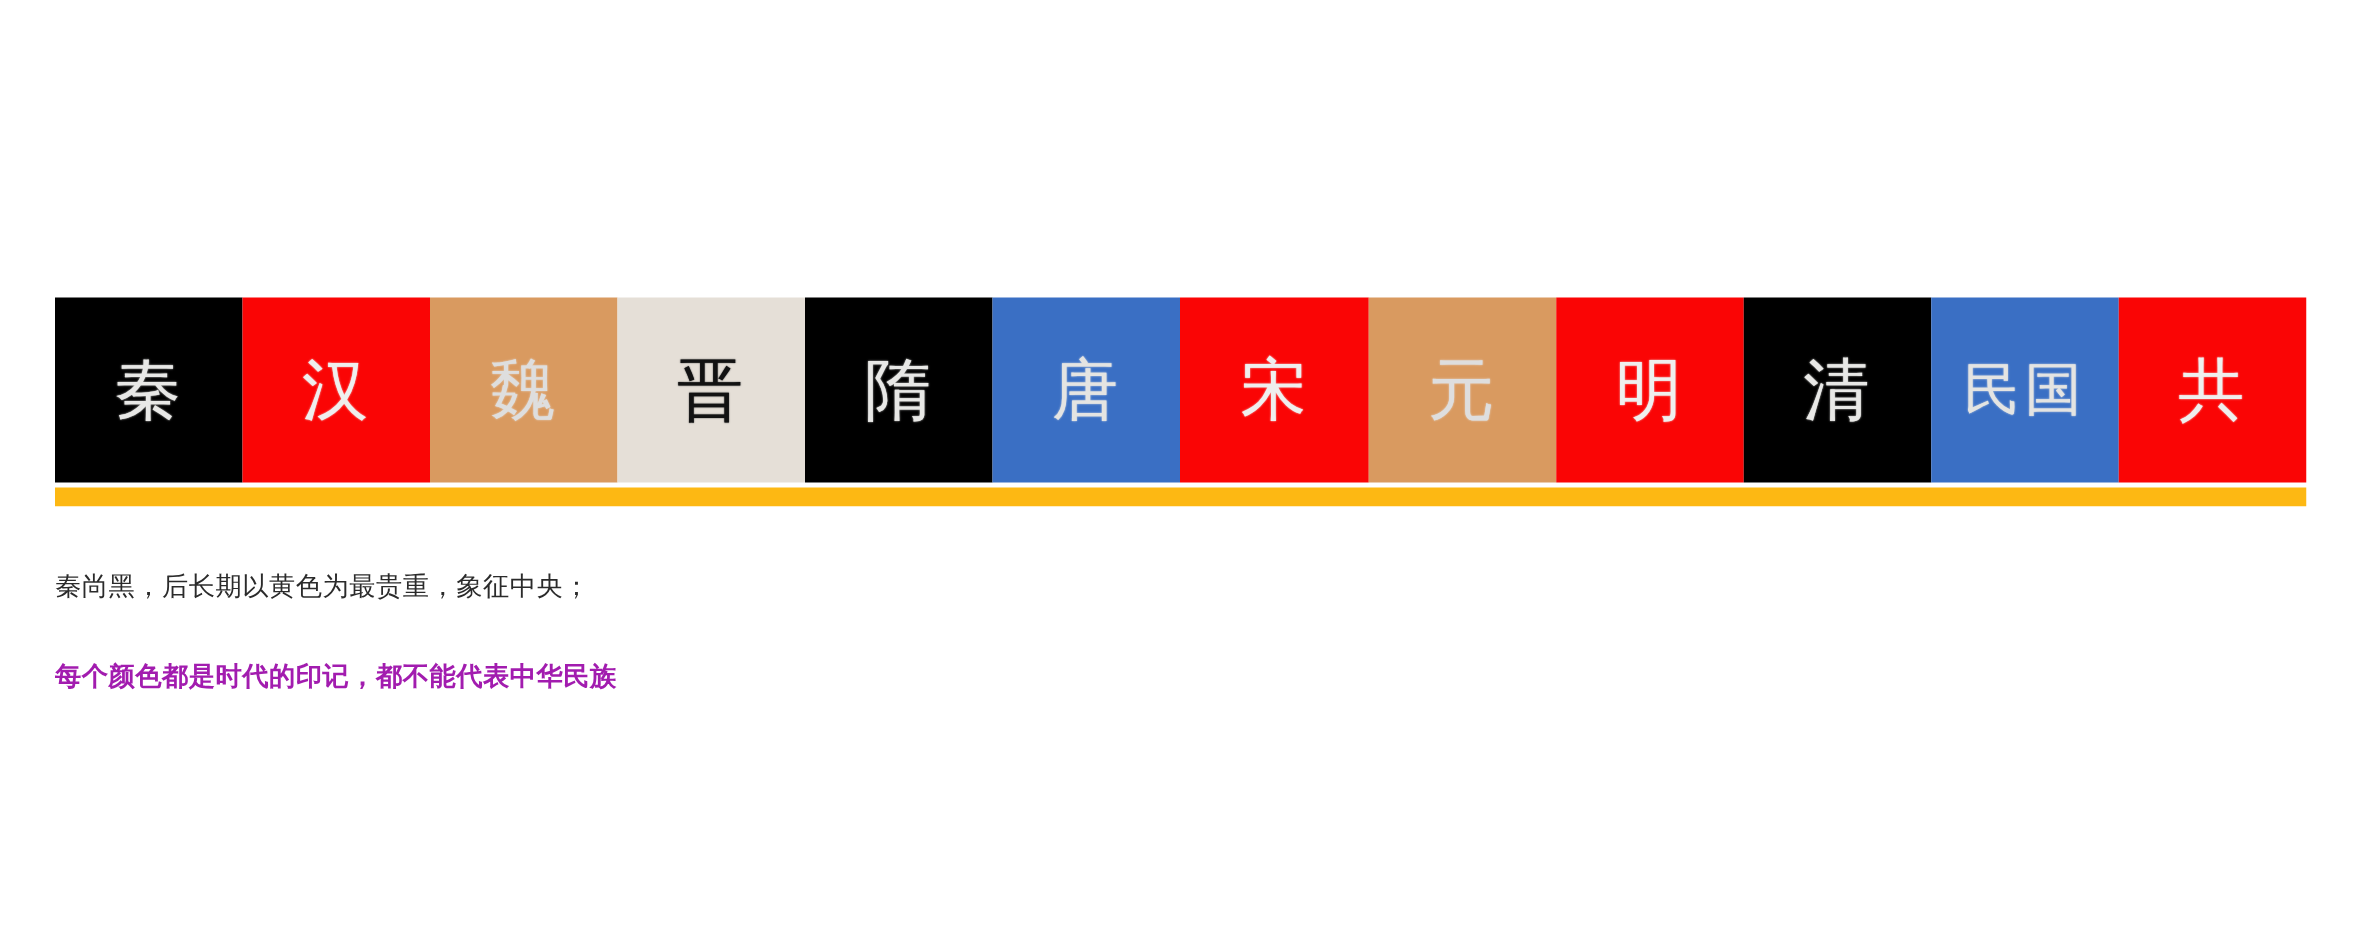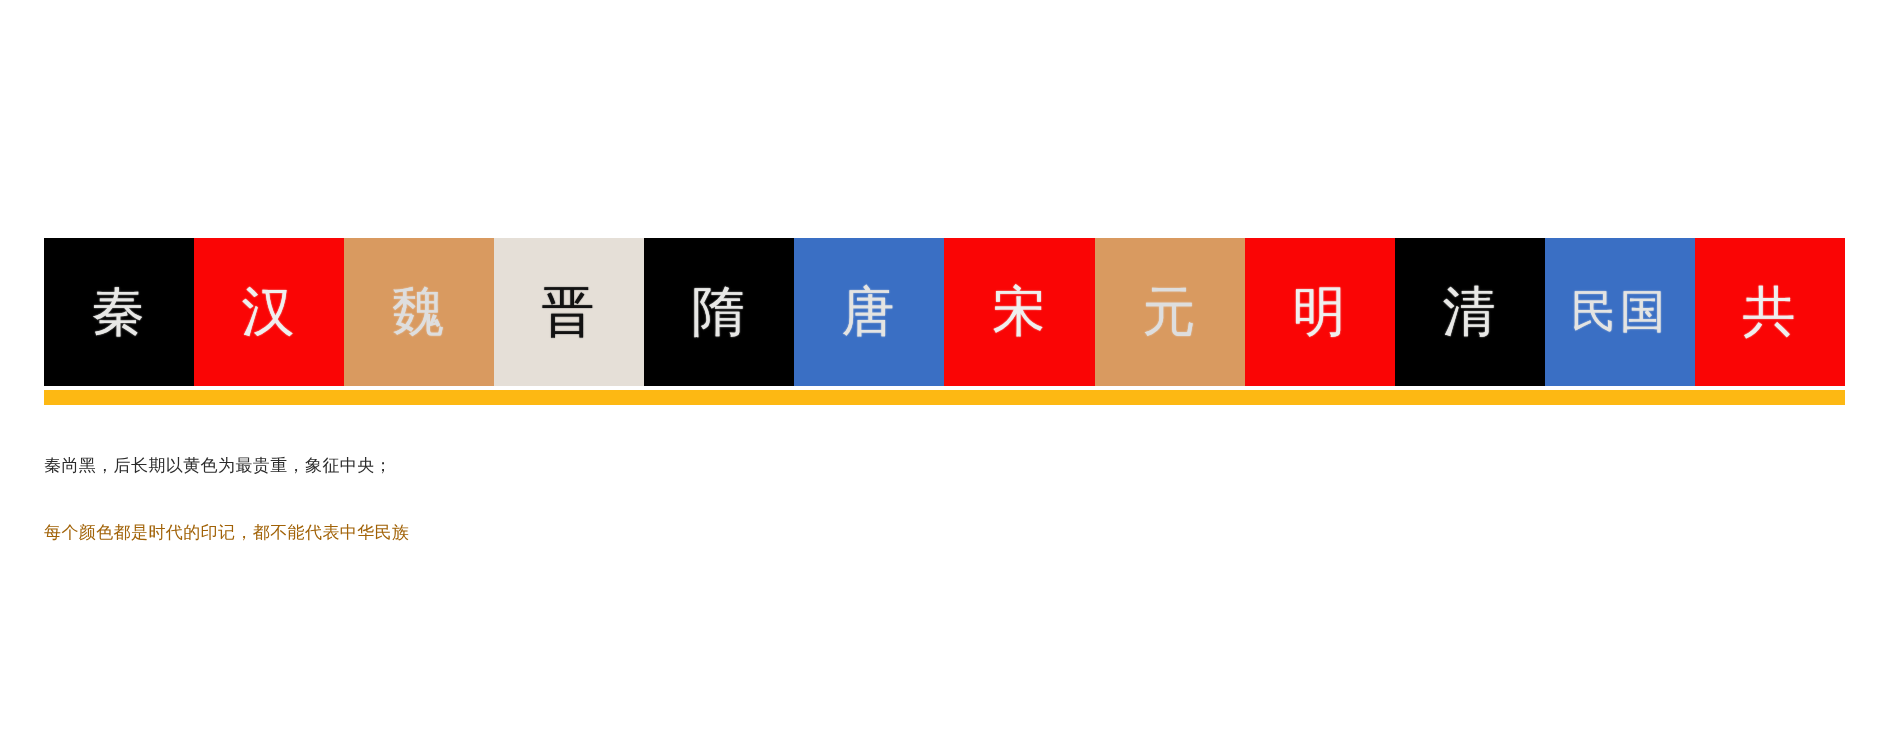--- a/index.html
+++ b/index.html
@@ -74,31 +74,31 @@
   
   .captions {
     position: absolute;
     left: 44px;
     top: 455px;
     width: 1700px;
   }
 
   .cap-line {
     font-family: "Liberation Serif", "DejaVu Serif", serif;
-    font-size: 17px;
+    font-size: 21px;
     line-height: 1.35;
     color: #2b2b2b;
     margin: 0 0 26px 0;
     white-space: nowrap;
     letter-spacing: 0.4px;
   }
 
   .cap-line.bold {
-    font-weight: normal;
-    color: #a16207;
+    font-weight: bold;
+    color: #a21caf;
     margin-bottom: 0;
     margin-top: 44px;
   }
 </style>
 </head>
 <body>
 
 <div class="page">
 
   <div class="band-wrap">

